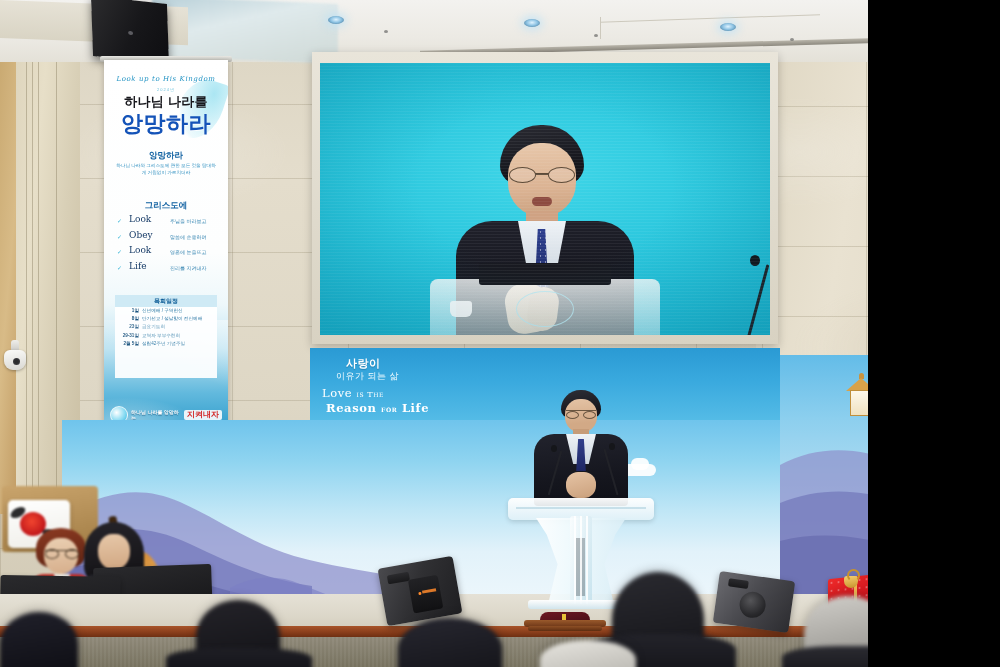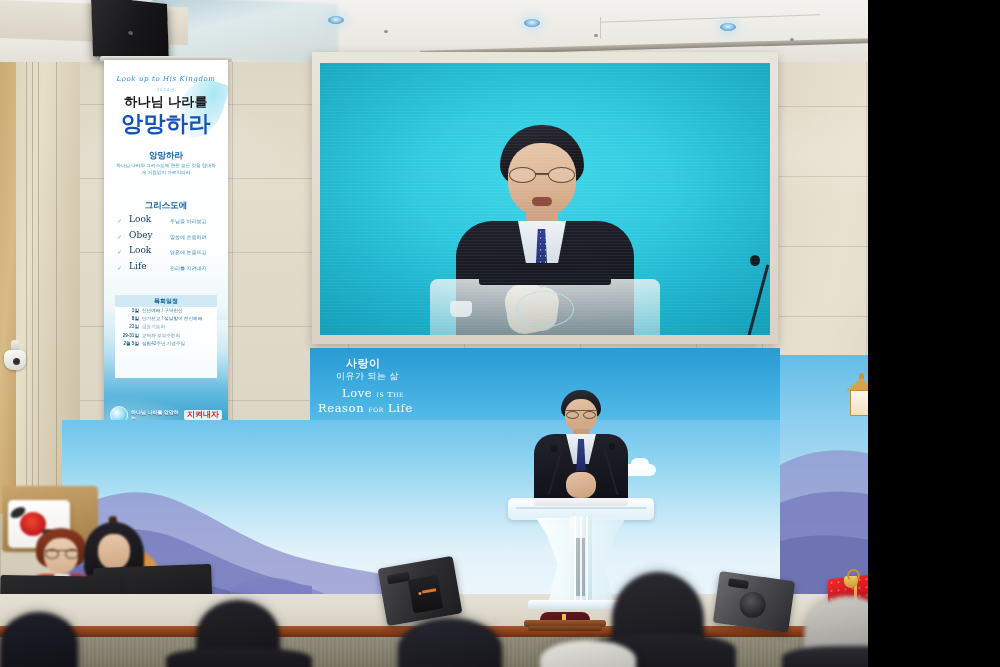--- a/index.html
+++ b/index.html
@@ -332,27 +332,27 @@
   }
   .bs-kr1{
     position:absolute;left:36px;top:8px;font-size:11px;color:#ffffff;font-weight:bold;
     letter-spacing:.5px;text-shadow:0 1px 1px rgba(0,60,100,.35);
   }
   .bs-kr2{
     position:absolute;left:26px;top:22px;font-size:9px;color:#f0fbff;
     letter-spacing:.5px;
   }
   .bs-en1{
-    position:absolute;left:32px;top:38px;font-family:"DejaVu Serif",serif;
+    position:absolute;left:12px;top:38px;font-family:"DejaVu Serif",serif;
     font-size:11.5px;color:#ffffff;letter-spacing:.6px;
   }
   .bs-en1 .sm{font-size:8px;font-variant:small-caps;}
   .bs-en2{
-    position:absolute;left:8px;top:53px;font-family:"DejaVu Serif",serif;
-    font-size:11.5px;color:#ffffff;letter-spacing:.6px;
+    position:absolute;left:16px;top:53px;font-family:"DejaVu Serif",serif;
+    font-size:11.5px;color:#ffffff;letter-spacing:.6px;font-weight:bold;
   }
   .bs-en2 .sm{font-size:8px;font-variant:small-caps;}
 
   
   .mural{
     position:absolute;left:62px;top:420px;width:718px;height:188px;
     background:linear-gradient(180deg,#6fc4ec 0%,#8fd4f0 22%,#bfe6f6 48%,#e2f2fa 70%,#eef7fc 100%);
     overflow:hidden;
   }
   .mural-right{

